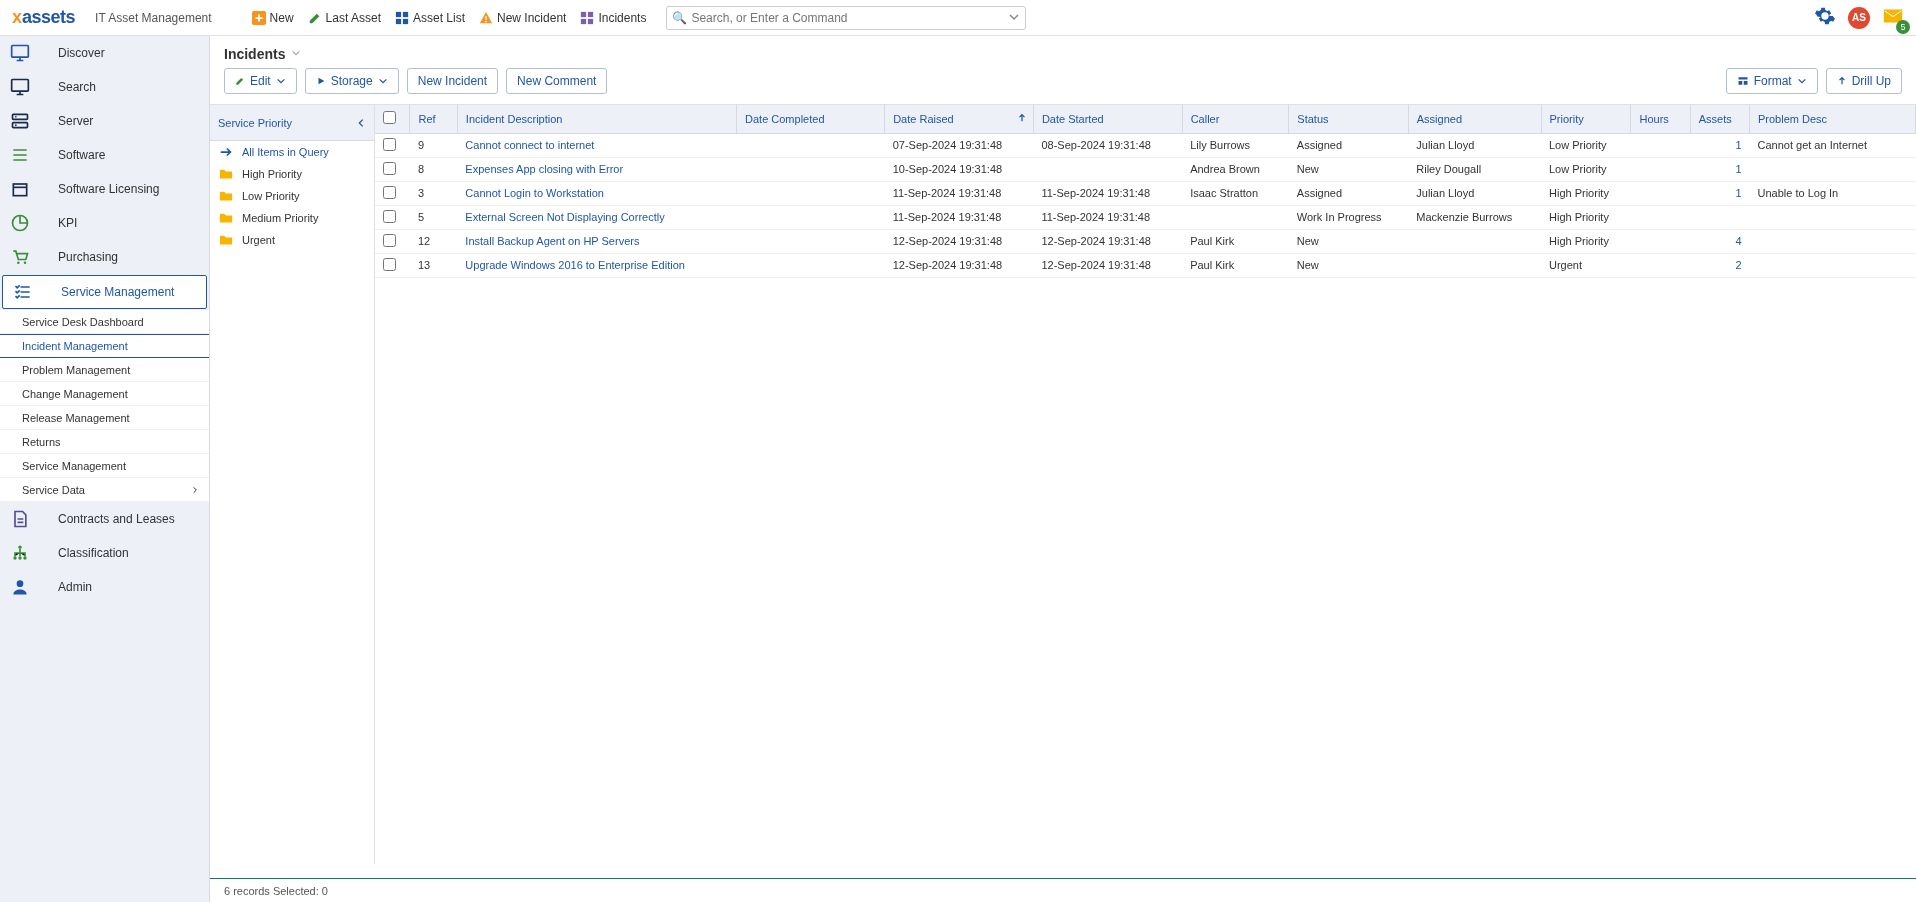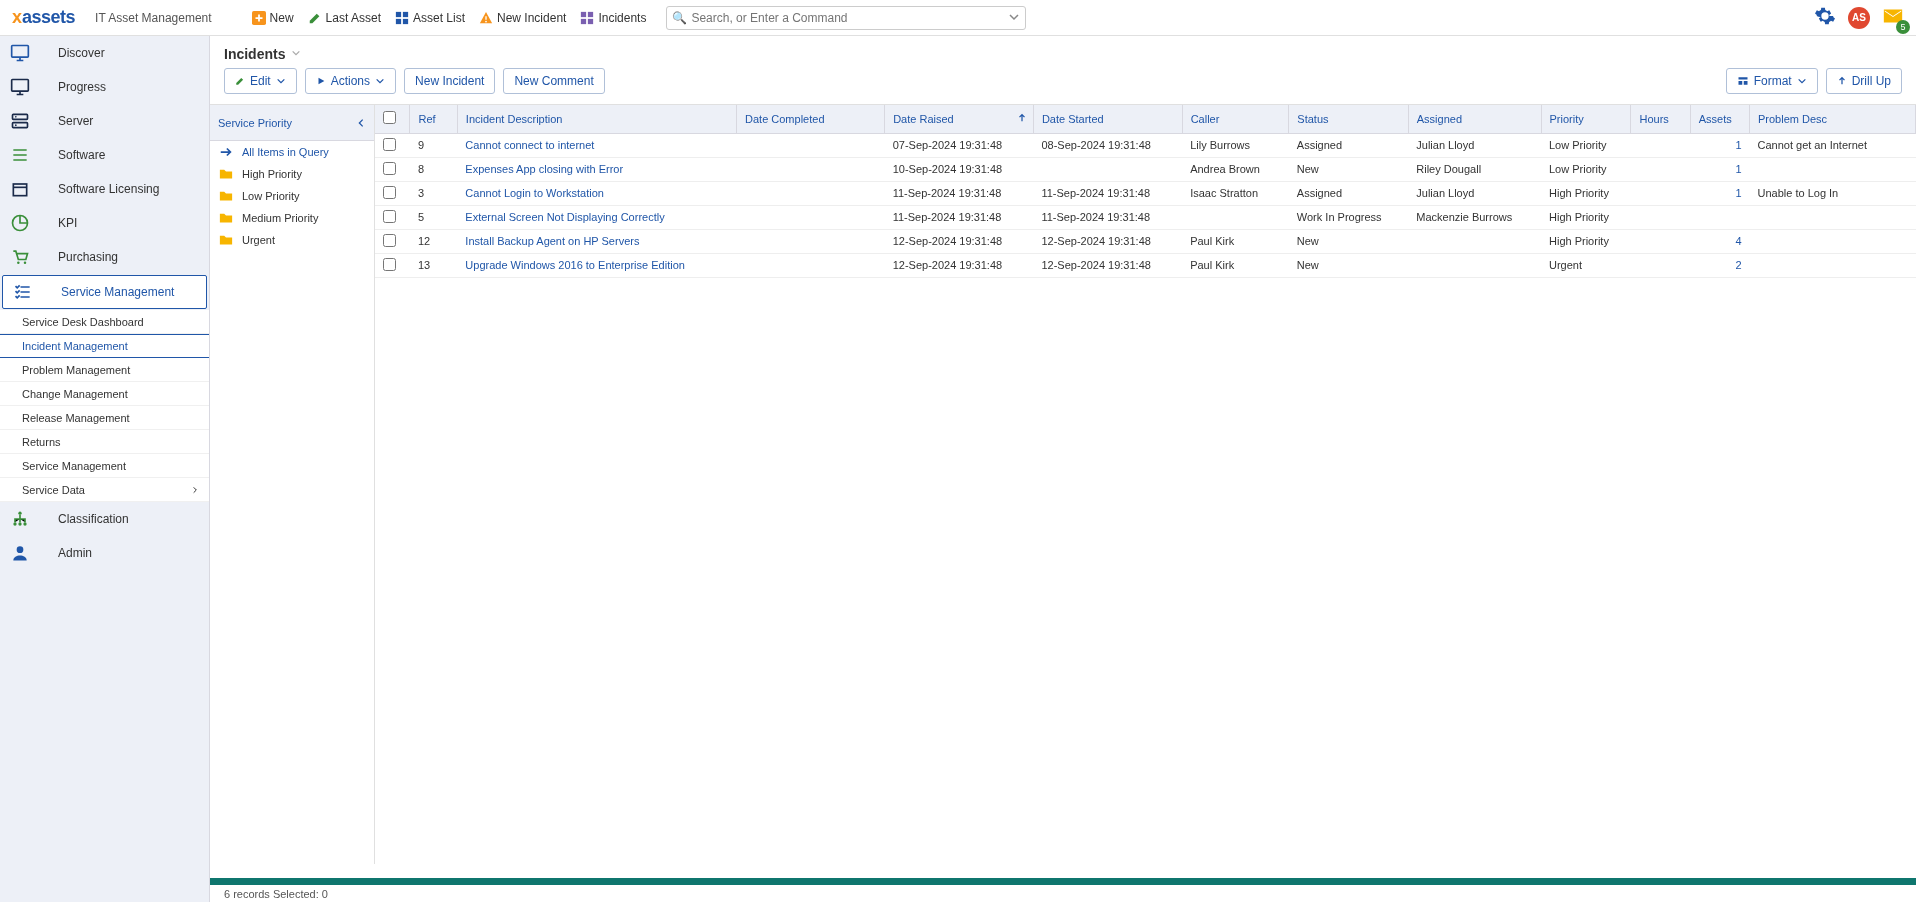--- a/index.html
+++ b/index.html
@@ -53,21 +53,21 @@
 
 .table-wrap { flex: 1; overflow: auto; position: relative; }
 table { border-collapse: collapse; width: 100%; min-width: 1360px; }
 thead th { background: #edf0f7; border-bottom: 1px solid #d8d8e0; border-right: 1px solid #d8d8e0; height: 28px; text-align: left; padding: 0 8px; font-weight: normal; color: #2056a8; font-size: 11px; position: sticky; top: 0; white-space: nowrap; }
 tbody td { border-bottom: 1px solid #eee; height: 24px; padding: 0 8px; font-size: 11px; white-space: nowrap; }
 .link { color: #2056a8; cursor: pointer; }
 th.sorted { position: relative; }
 th .arrow-right-align { position: absolute; right: 6px; }
 input[type=checkbox] { cursor: pointer; }
 
-.footer { height: 24px; border-top: 7px solid #0f766e; display: flex; align-items: center; padding: 8px 14px; font-size: 11px; color: #555; background: #fff; }
+.footer { height: 24px; border-top: 1px solid #0f766e; display: flex; align-items: center; padding: 8px 14px; font-size: 11px; color: #555; background: #fff; }
 
 .hscroll { height: 14px; overflow-x: scroll; overflow-y: hidden; }
 .hscroll-inner { height: 1px; width: 1800px; }
 </style>
 </head>
 <body>
 
 <svg width="0" height="0" style="position:absolute">
 <defs>
 <symbol id="i-gear" viewBox="0 0 24 24">
@@ -261,21 +261,21 @@
           </svg>
         </span>
         <span>Discover</span>
       </div>
       <div class="nav-item">
         <span class="nav-icon" style="color:#1a2a4a">
           <svg width="20" height="20">
             <use href="#i-monitor"></use>
           </svg>
         </span>
-        <span>Progress</span>
+        <span>Search</span>
       </div>
       <div class="nav-item">
         <span class="nav-icon" style="color:#1a2a4a">
           <svg width="20" height="20">
             <use href="#i-server"></use>
           </svg>
         </span>
         <span>Server</span>
       </div>
       <div class="nav-item">
@@ -339,20 +339,28 @@
         </div>
         <div class="sub-item">
           <span>Service Management</span>
         </div>
         <div class="sub-item">
           <span>Service Data</span>
           <svg width="8" height="8">
             <use href="#i-chevright"></use>
           </svg>
         </div>
+      </div>
+      <div class="nav-item">
+        <span class="nav-icon" style="color:#5a4a9a">
+          <svg width="20" height="20">
+            <use href="#i-doc"></use>
+          </svg>
+        </span>
+        <span>Contracts and Leases</span>
       </div>
       <div class="nav-item">
         <span class="nav-icon" style="color:#3a8f3a">
           <svg width="20" height="20">
             <use href="#i-org"></use>
           </svg>
         </span>
         <span>Classification</span>
       </div>
       <div class="nav-item">
@@ -379,21 +387,21 @@
           </svg>
         <span>Edit</span>
         <svg width="10" height="10">
             <use href="#i-chevdown"></use>
           </svg>
       </button>
       <button class="btn">
         <svg width="10" height="10">
             <use href="#i-play"></use>
           </svg>
-        <span>Actions</span>
+        <span>Storage</span>
         <svg width="10" height="10">
             <use href="#i-chevdown"></use>
           </svg>
       </button>
       <button class="btn">
           <span>New Incident</span>
         </button>
       <button class="btn">
           <span>New Comment</span>
         </button>

